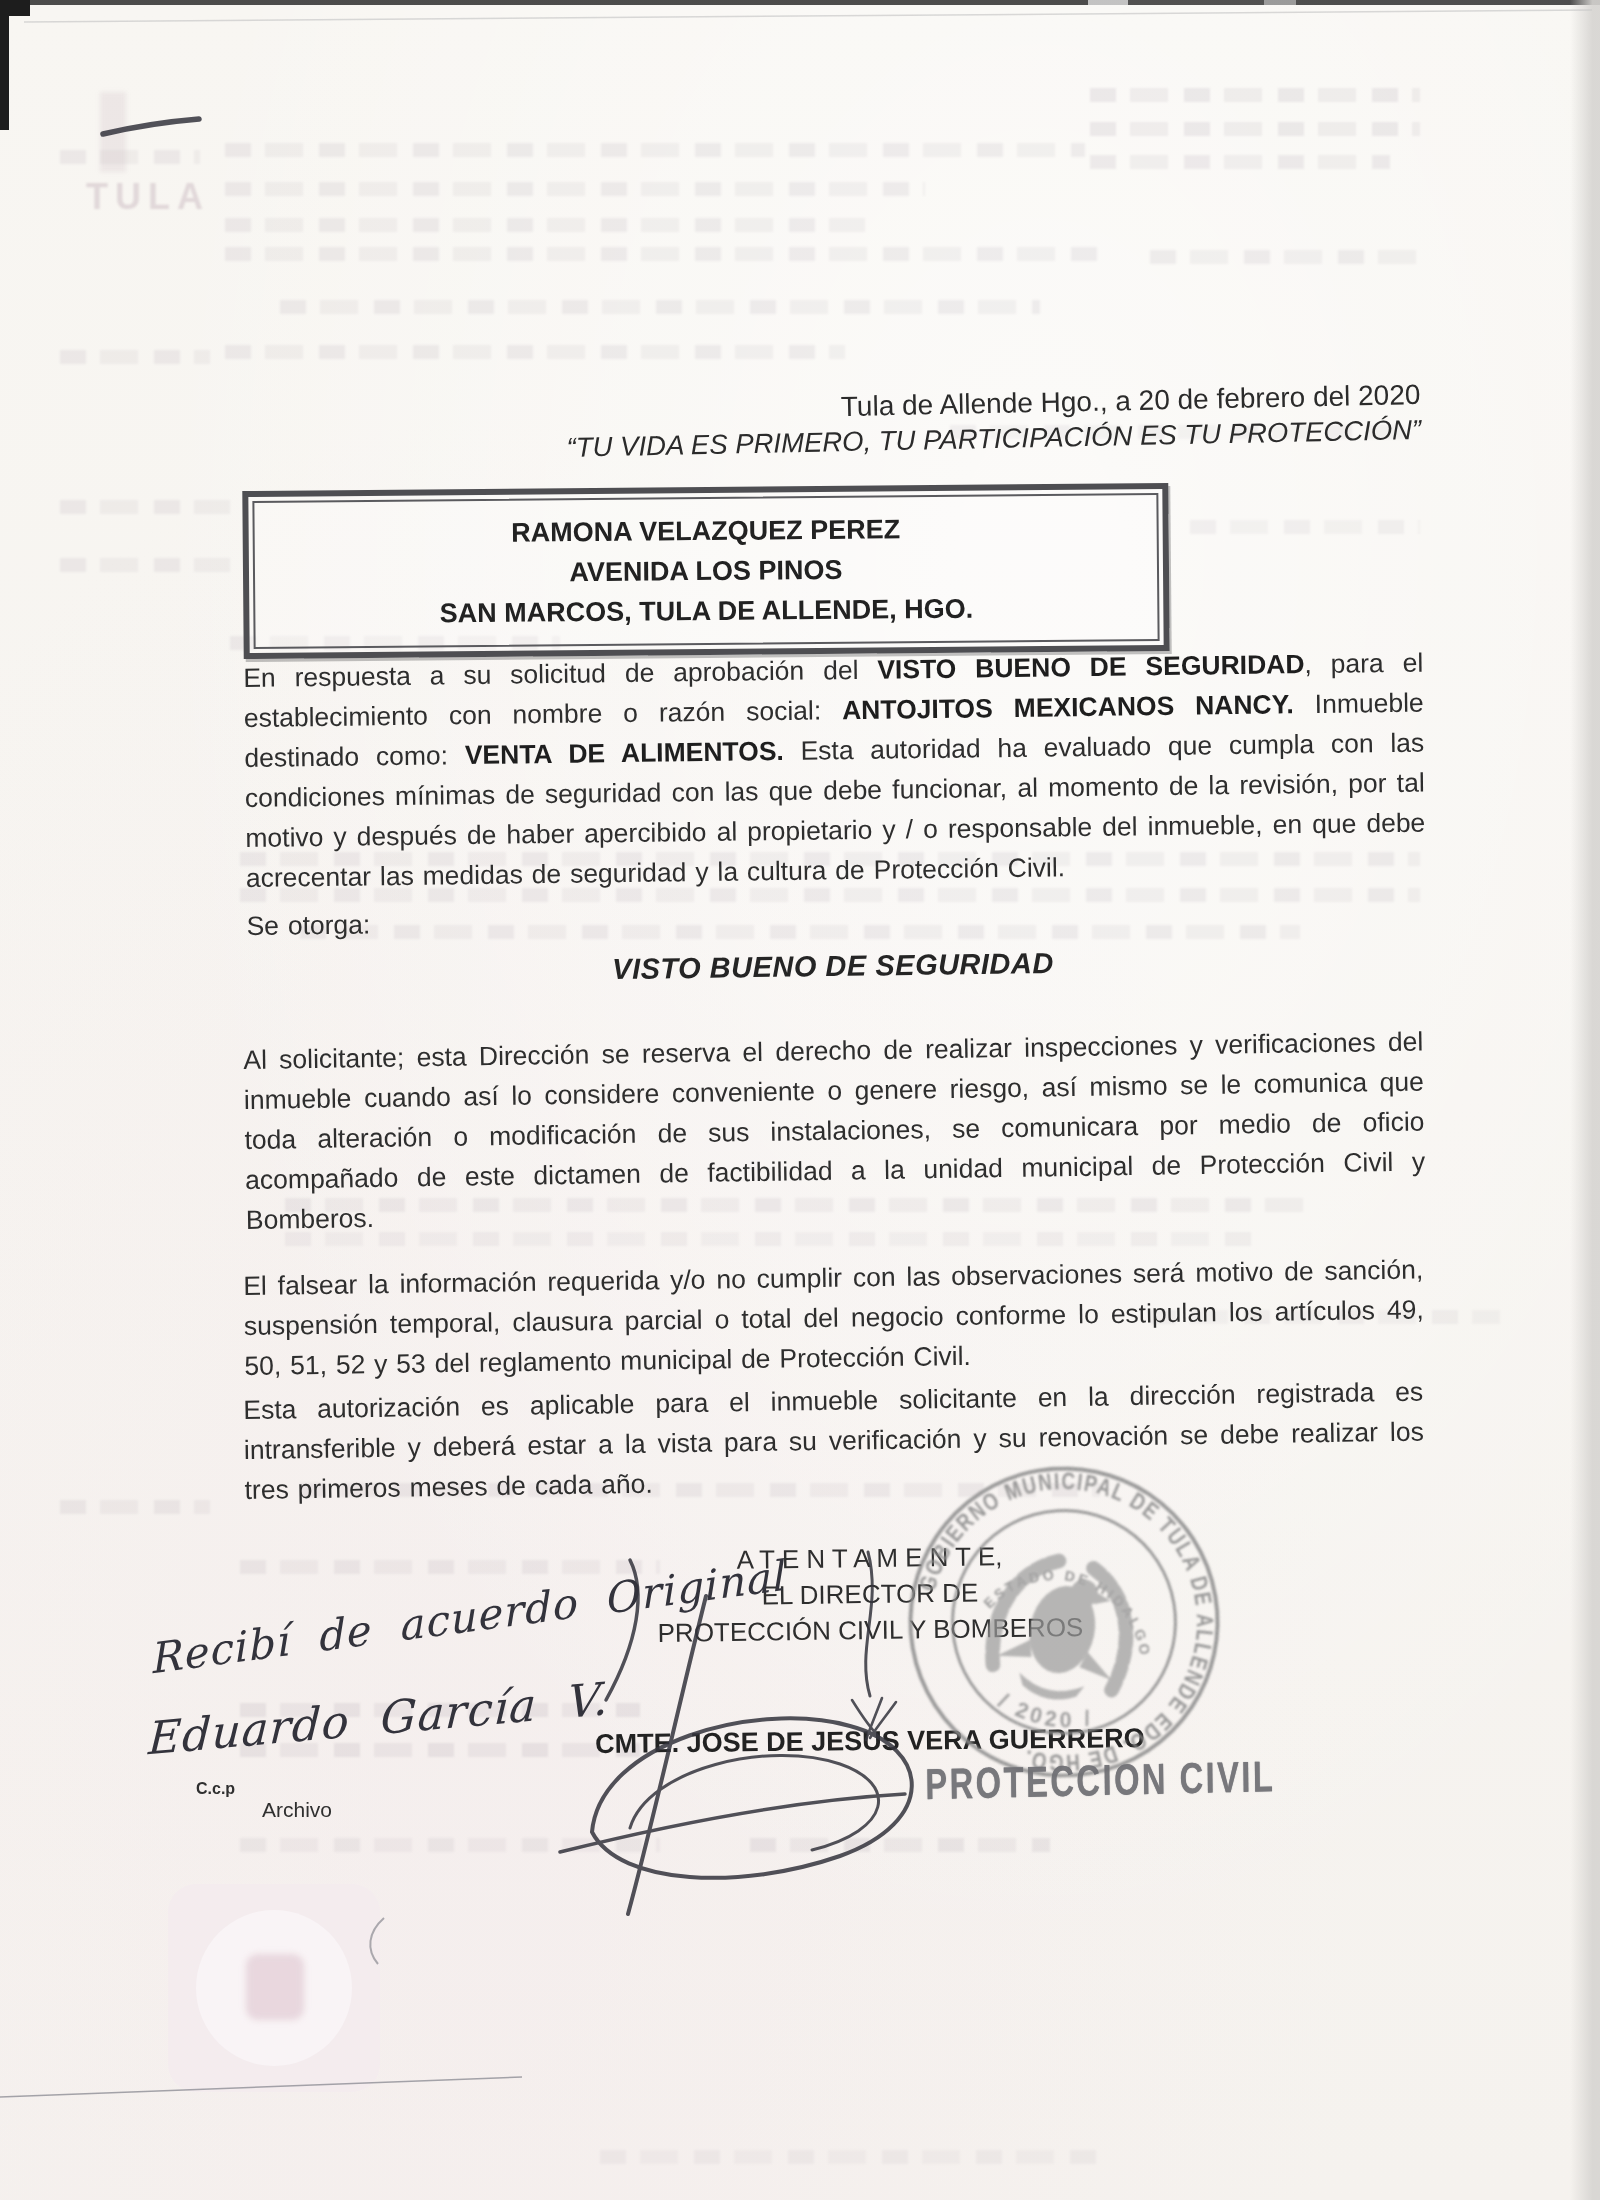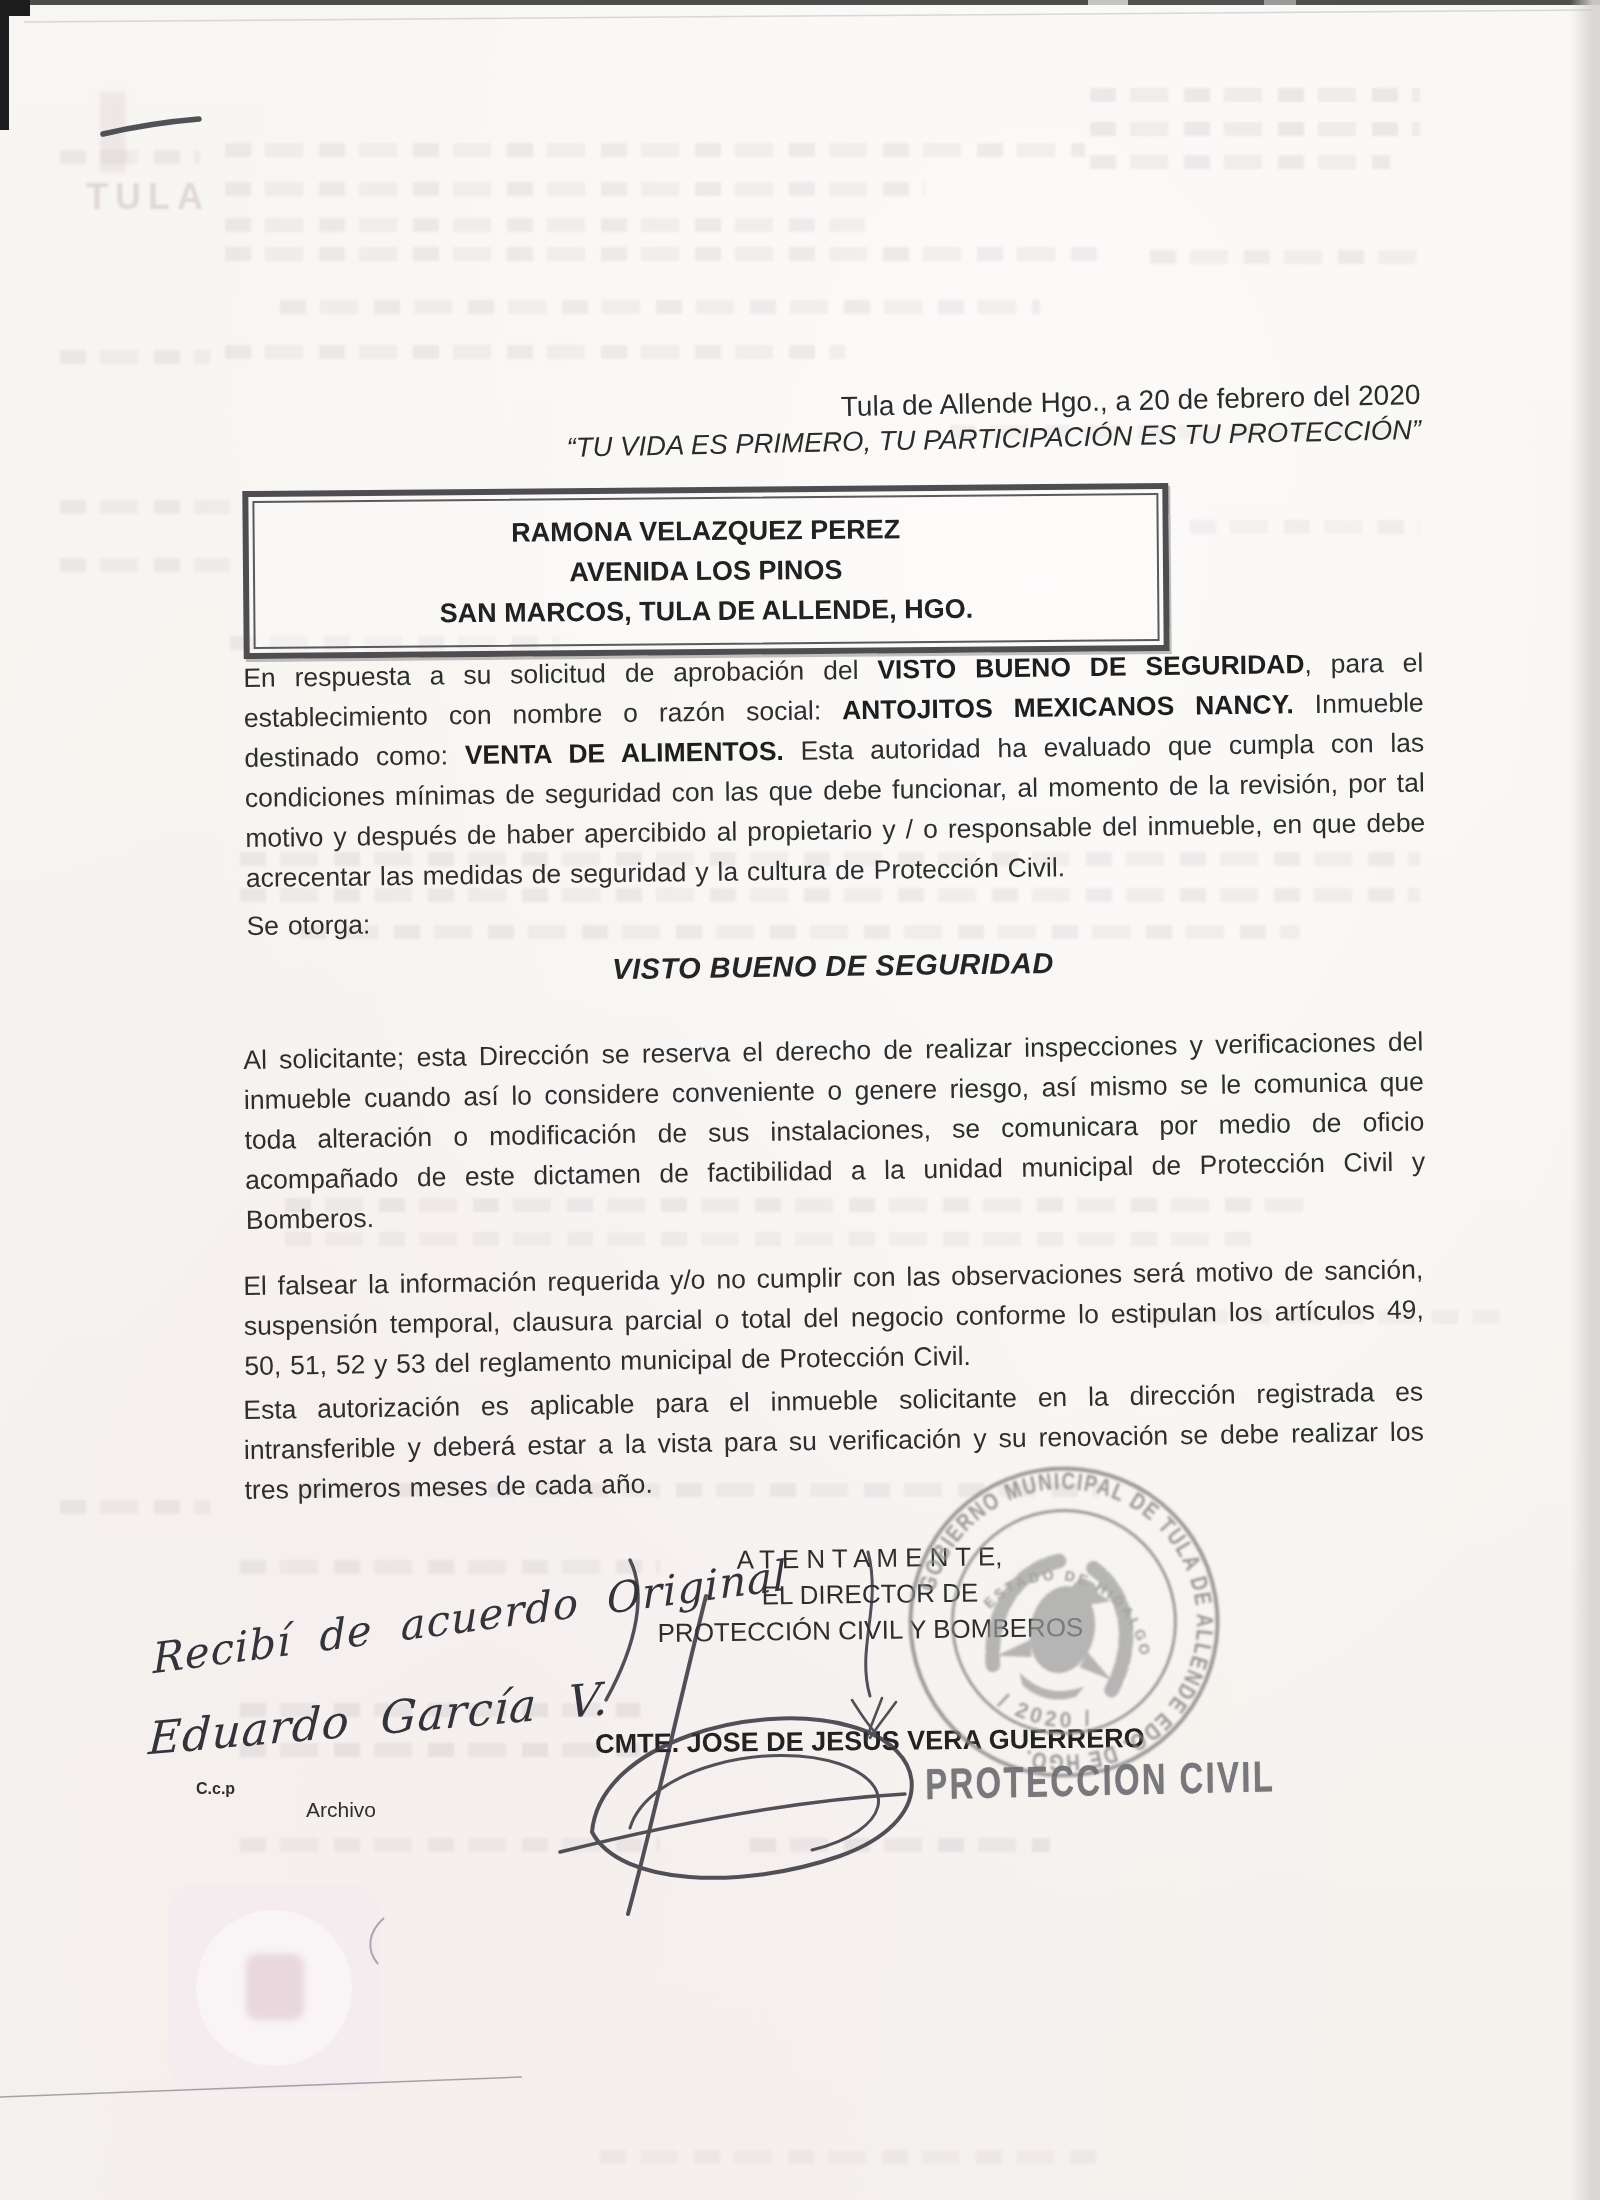--- a/index.html
+++ b/index.html
@@ -146,21 +146,21 @@
         </g>
       </g>
     </svg>
   </div>
 
   <div class="abs stencil" style="left:925px;top:1760px;">PROTECCION CIVIL</div>
 
   <div class="abs hand" style="left:152px;top:1634px;font-size:42px;word-spacing:14px;letter-spacing:1px;transform:rotate(-7.5deg) skewX(-6deg);transform-origin:left top;">Recibí de acuerdo Original</div>
   <div class="abs hand" style="left:150px;top:1712px;font-size:45px;word-spacing:16px;letter-spacing:1px;transform:rotate(-5deg) skewX(-8deg);transform-origin:left top;">Eduardo García V.</div>
   <div class="abs" style="left:196px;top:1780px;font-size:16px;color:#2f2f2f;font-weight:bold;">C.c.p</div>
-  <div class="abs" style="left:262px;top:1798px;font-size:21px;color:#2f2f2f;margin-left:44px;">Archivo</div>
+  <div class="abs" style="left:262px;top:1798px;font-size:21px;color:#2f2f2f;">Archivo</div>
 
   <svg class="abs" width="1600" height="2200" viewBox="0 0 1600 2200" style="left:0;top:0;pointer-events:none;">
     <g fill="none" stroke="#34343d" stroke-linecap="round" opacity=".85">
 
       <path d="M 103 134 Q 150 123 199 119" stroke-width="5.5"></path>
 
       <path d="M 606 1700 C 638 1642 646 1592 630 1560" stroke-width="3.5"></path>
 
       <path d="M 868 1552 C 882 1606 856 1648 870 1696" stroke-width="3"></path>
       <path d="M 852 1700 C 862 1716 870 1728 880 1738" stroke-width="2.6"></path>

